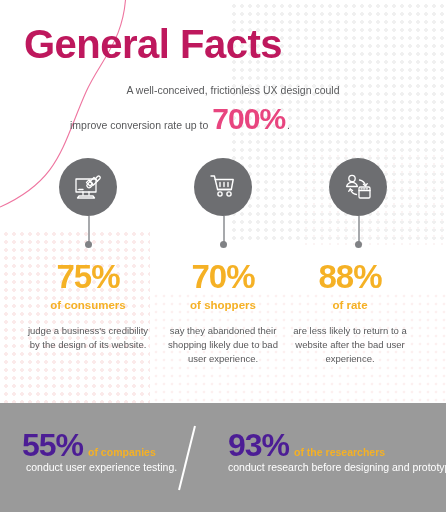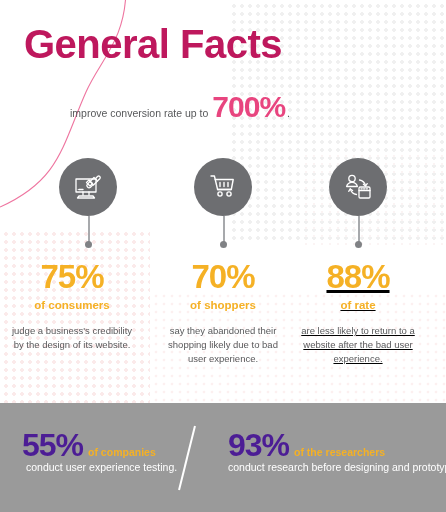--- a/index.html
+++ b/index.html
@@ -216,20 +216,21 @@
   <div class="dots dots-pink-left"></div>
   <div class="dots dots-pink-mid"></div>
 
   <svg class="arc-svg" viewBox="0 0 446 512">
     <path d="M 126 -12 C 126 40, 100 60, 86 92 C 62 146, 60 180, 0 207" fill="none" stroke="#e8457f" stroke-width="1.1" opacity="0.75"></path>
   </svg>
 
   <div class="title">General Facts</div>
 
   <div class="intro">
+    <div class="intro-line1">A well-conceived, frictionless UX design could</div>
     <div class="intro-line2">
       <span class="intro-text2">improve conversion rate up to</span>
       <span class="big-pct">700%</span>
       <span class="intro-period">.</span>
     </div>
   </div>
 
   <div class="circle" style="left:59px; top:158px;">
     <span>
       <svg width="32" height="32" viewBox="0 0 32 32" fill="none" stroke="#ffffff" stroke-width="1.3" stroke-linecap="round" stroke-linejoin="round">
@@ -273,33 +274,33 @@
         <path d="M17.5 9 a7.5 7.5 0 0 1 6 5.5"></path>
         <path d="M21.4 13.2 l2.2 1.8 l1.6 -2.4"></path>
         <path d="M14.5 23.5 a7.5 7.5 0 0 1 -6.2 -5.6"></path>
         <path d="M10.6 19.6 l-2.3 -1.7 l-1.6 2.4"></path>
       </svg>
     </span>
   </div>
   <div class="connector" style="left:358px; top:216px;"></div>
   <div class="connector-dot" style="left:355px; top:241px;"></div>
 
-  <div class="col" style="left:8px; top:260px;">
+  <div class="col" style="left:24px; top:260px;">
     <div class="stat-pct">75%</div>
     <div class="stat-sub">of consumers</div>
     <div class="stat-desc">judge a business's credibility by the design of its website.</div>
   </div>
 
   <div class="col" style="left:159px; top:260px;">
     <div class="stat-pct">70%</div>
     <div class="stat-sub">of shoppers</div>
     <div class="stat-desc">say they abandoned their shopping likely due to bad user experience.</div>
   </div>
 
-  <div class="col" style="left:294px; top:260px;text-decoration:underline;">
+  <div class="col" style="left:286px; top:260px;">
     <div class="stat-pct">88%</div>
     <div class="stat-sub">of rate</div>
     <div class="stat-desc">are less likely to return to a website after the bad user experience.</div>
   </div>
 
   <div class="panel">
 
     <div class="panel-half panel-left">
       <div class="panel-row">
         <span class="panel-pct">55%</span>

